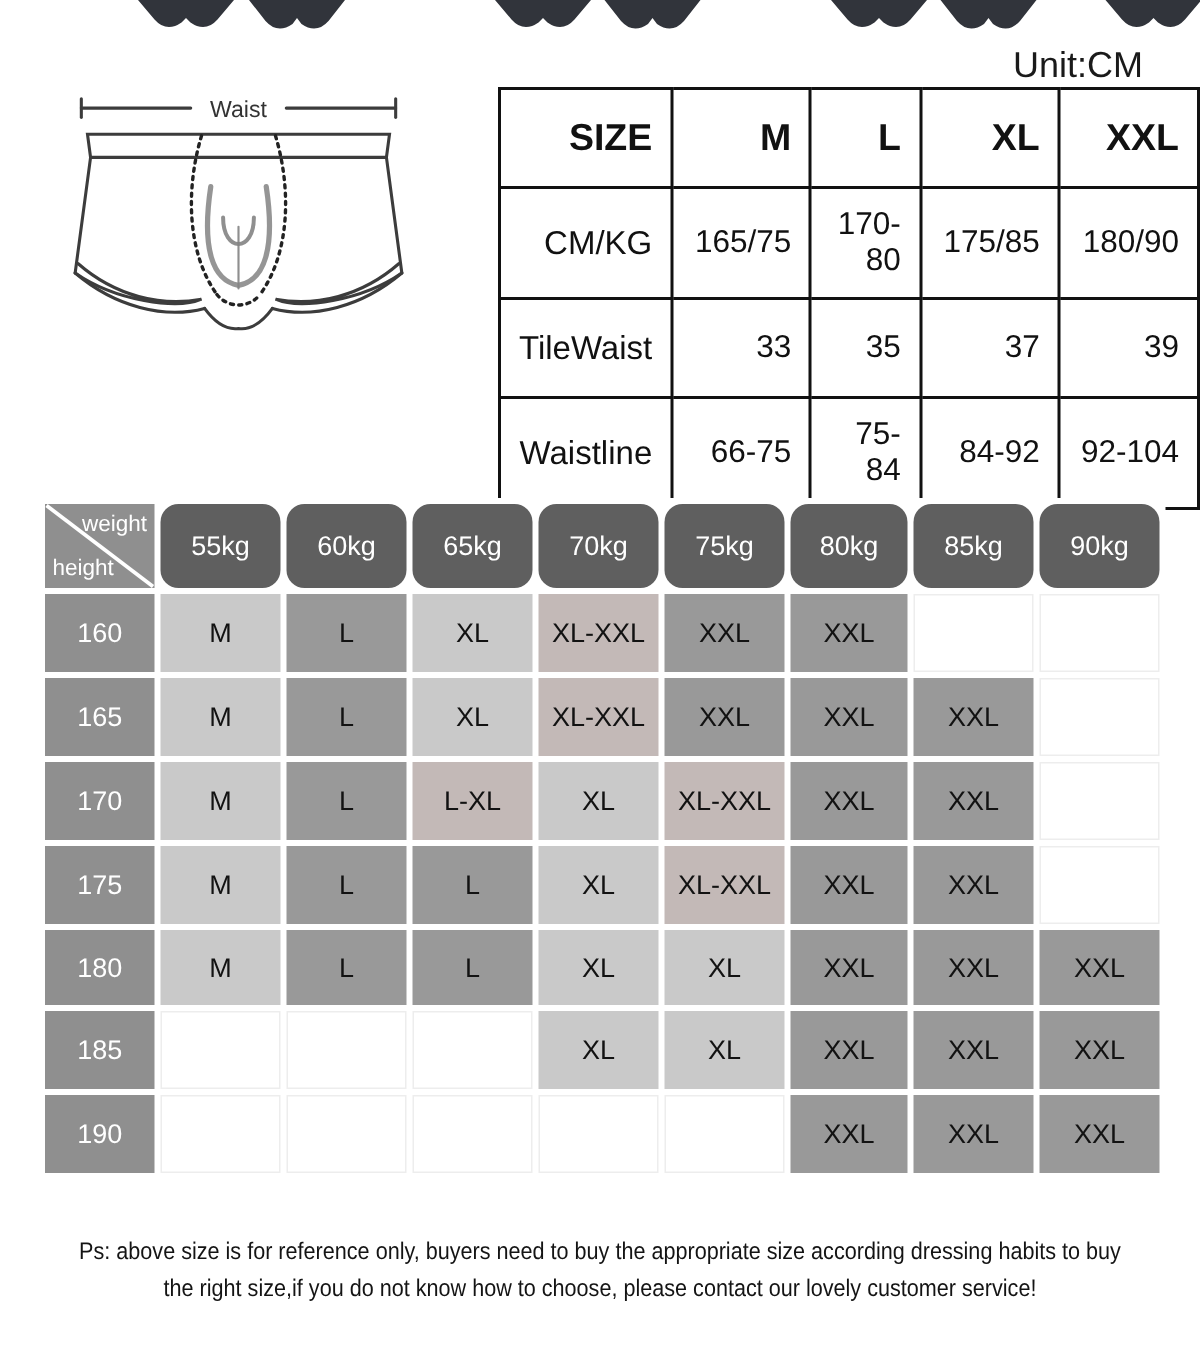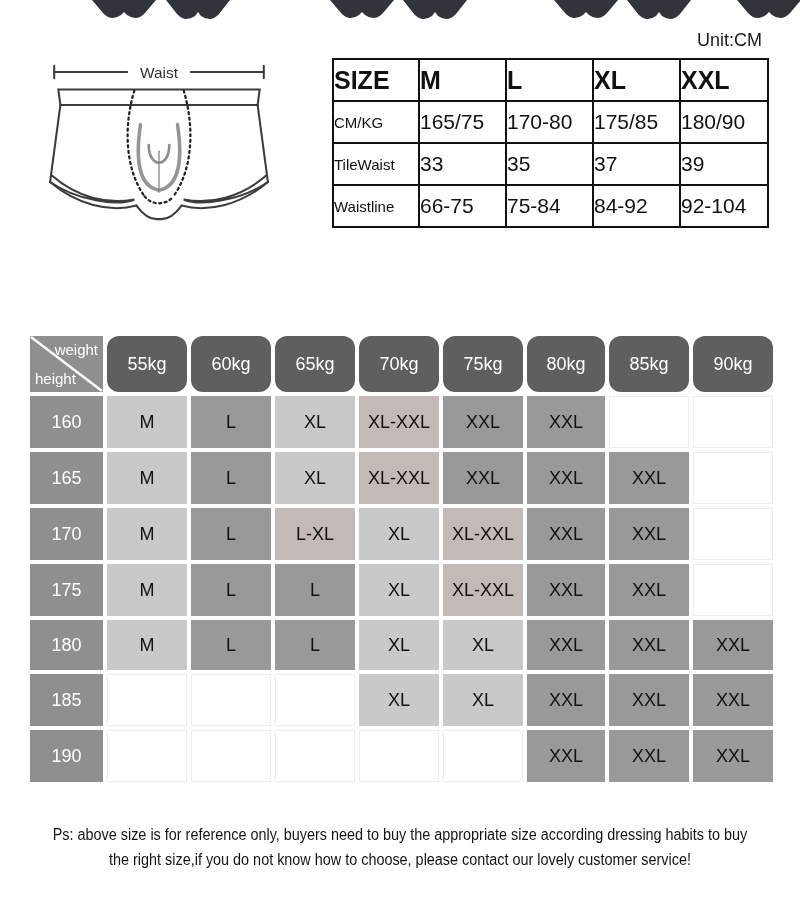--- a/index.html
+++ b/index.html
@@ -3,30 +3,30 @@
 <meta charset="utf-8">
 <style>
   html,body{margin:0;padding:0;background:#ffffff;}
   body{font-family:"Liberation Sans", sans-serif; color:#111;}
   #stage{position:relative;width:800px;height:904px;background:#fff;overflow:hidden;margin:0 auto;}
 
   
   #top-pattern{position:absolute;left:0;top:0;width:800px;height:26px;}
 
   
-  .unit-label{position:absolute;top:30px;right:38px;font-size:18px;color:#1a1a1a;}
+  .unit-label{position:absolute;top:30px;right:38px;font-size:24px;color:#1a1a1a;}
 
   
   .boxer-wrap{position:absolute;left:46px;top:62px;width:226px;height:166px;}
 
   
   table.size-table{position:absolute;left:332px;top:58px;border-collapse:collapse;table-layout:fixed;background:#fff;}
-  table.size-table td, table.size-table th{border:2px solid #111;text-align:left;vertical-align:middle;padding:0;height:40px;}
+  table.size-table td, table.size-table th{border:2px solid #111;text-align:right;vertical-align:middle;padding:12px;height:40px;}
   table.size-table th{font-size:25px;font-weight:bold;}
-  table.size-table td.row-label{font-size:15px;font-weight:400;}
+  table.size-table td.row-label{font-size:22px;font-weight:400;}
   table.size-table td.val{font-size:21px;font-weight:400;border-radius:19px;}
   .c0{width:84px}.c1{width:85px}.c2{width:85px}.c3{width:85px}.c4{width:86px}
 
   
   .note-line{position:absolute;left:0;top:266px;width:800px;text-align:center;font-size:18px;color:#1a1a1a;}
 
   
   table.matrix{position:absolute;left:26px;top:332px;border-collapse:separate;border-spacing:4px;background:#fff;}
   table.matrix th, table.matrix td{padding:0;text-align:center;vertical-align:middle;font-weight:400;}
   table.matrix th.wh{width:78px;height:56px;background:var(--header-dark);color:var(--header-text);font-size:18px;border-radius:12px;}

